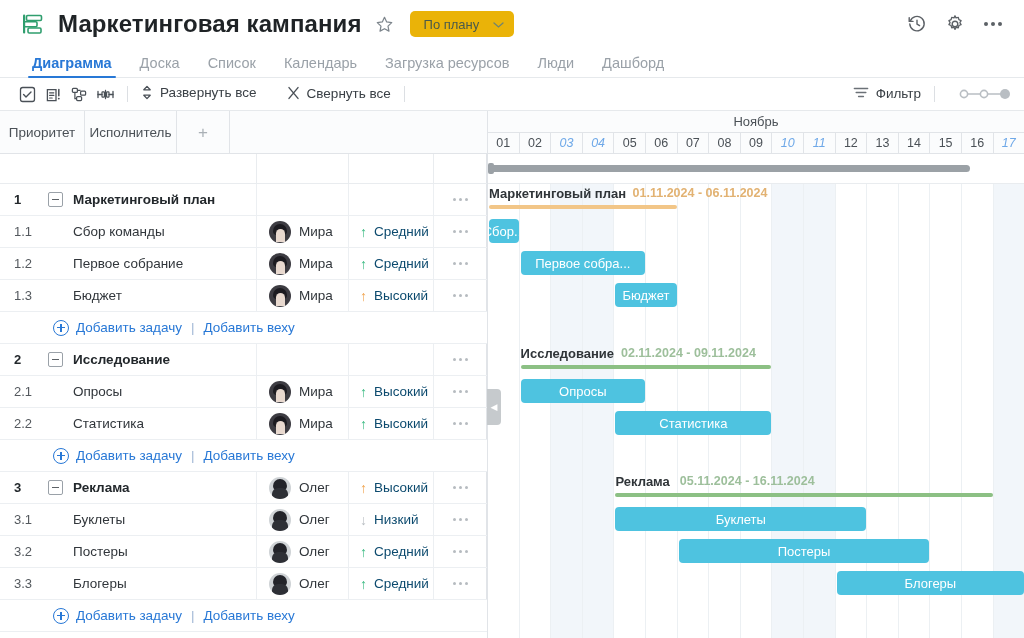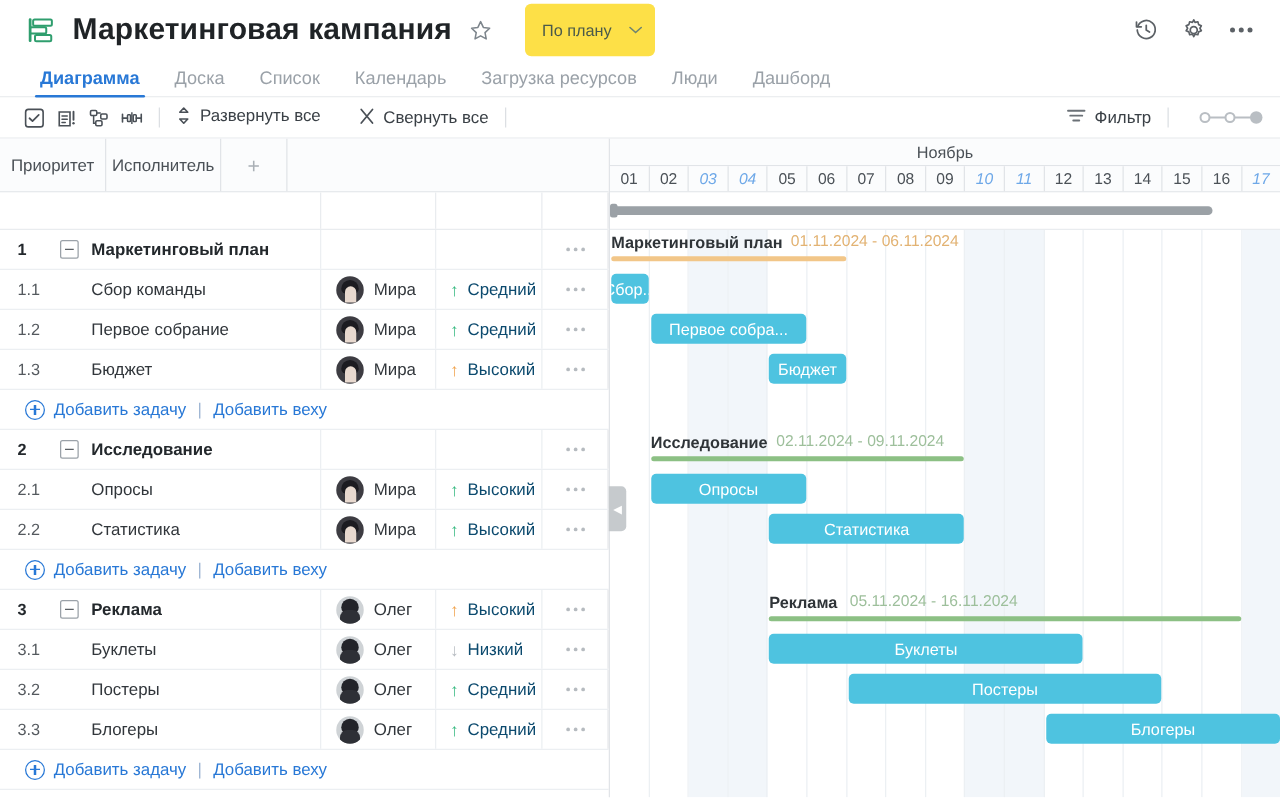--- a/index.html
+++ b/index.html
@@ -20,22 +20,22 @@
   .proj-icon { width: 26px; height: 26px; flex: 0 0 26px; margin-right: 12px; }
   .proj-title {
     font-size: 24px; font-weight: 700; letter-spacing: .1px;
     color: #1f2326; white-space: nowrap;
   }
   .star-btn {
     margin-left: 12px; width: 22px; height: 22px; flex:0 0 22px;
     display: flex; align-items: center; justify-content: center; cursor: pointer;
   }
   .status-pill {
-    margin-left: 24px; height: 42px; padding: 0 10px 0 14px;
-    background: #fde047; border-radius: 5px;
+    margin-left: 14px; height: 26px; padding: 0 10px 0 14px;
+    background: #eab308; border-radius: 5px;
     display: flex; align-items: center; gap: 14px; cursor: pointer;
   }
   .status-pill span.lbl { font-size: 13px; color: #4a5a4b; }
   .hdr-spacer { flex: 1 1 auto; }
   .hdr-icon {
     width: 26px; height: 26px; margin-left: 12px; cursor: pointer;
     display: flex; align-items: center; justify-content: center;
   }
   .dots-h { display:flex; gap:3px; align-items:center;}
   .dots-h i { width:4px; height:4px; border-radius:50%; background:#5c6166; display:block;}
@@ -130,21 +130,21 @@
   .arr-up-green { color:#35b87f; }
   .arr-up-orange { color:#f0a24b; }
   .arr-dn-grey { color:#b9bec3; }
   .pri-name { font-size:13.5px; color:#0c4a6e; font-weight:400;}
   .row.group .pri-name{font-weight:400;}
   .c-plus .dots { width:100%; display:flex; justify-content:center; align-items:center; }
   .dots i { width:3px;height:3px;border-radius:50%;background:#b6bbc0;display:block;margin:0 1.5px;}
 
   .addrow {
     height: 32px; display:flex; align-items:center; gap:7px;
-    padding-left: 20px; border-bottom:1px solid #eceff2; background:#fff;
+    padding-left: 53px; border-bottom:1px solid #eceff2; background:#fff;
     font-size: 13.5px;
   }
   .plus-circle {
     width:16px;height:16px;border-radius:50%;border:1.4px solid #2878d6;
     display:flex;align-items:center;justify-content:center;flex:0 0 16px;
   }
   .plus-circle::before{content:"";position:absolute;width:8px;height:1.4px;background:#2878d6;}
   .plus-circle::after{content:"";position:absolute;width:1.4px;height:8px;background:#2878d6;}
   .plus-circle{position:relative;}
   .addlink { color:#2878d6; cursor:pointer; }
@@ -182,21 +182,21 @@
     position:absolute; height: 24px; border-radius:4px; background:#4ec3e0;
     display:flex; align-items:center; justify-content:center;
     color:#fff; font-size:13px; white-space:nowrap; overflow:hidden; cursor:pointer;
   }
   .summary { position:absolute; height:26px; }
   .summary .s-label {
     position:absolute; left:0; top:0; font-size:13px; font-weight:700; color:#2f3438;
     white-space:nowrap;
   }
   .summary .s-dates {
-    position:absolute; top:0; font-size:12.5px; white-space:nowrap;
+    position:absolute; top:0; font-size:12.5px; white-space:nowrap;font-weight:bold;
   }
   .summary .s-line {
     position:absolute; left:0; right:0; bottom:3px; height:4px; border-radius:2px;
   }
   .summary.orange .s-dates { color:#e2b272; }
   .summary.orange .s-line { background:#f2c688; }
   .summary.green .s-dates { color:#9dbf9b; }
   .summary.green .s-line { background:#8cc084; }
 
   .collapse-handle {

